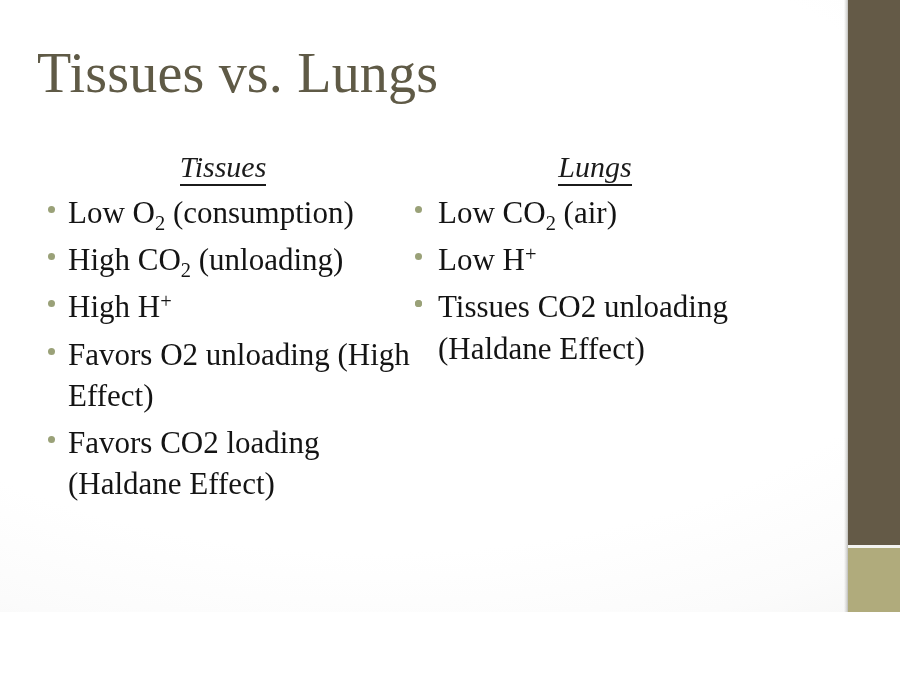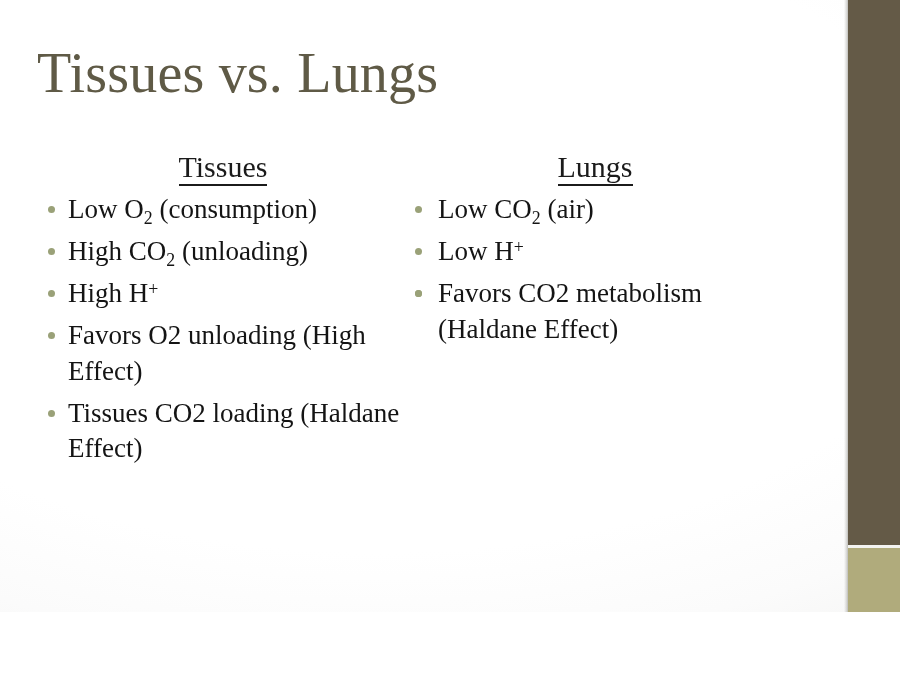--- a/index.html
+++ b/index.html
@@ -81,38 +81,39 @@
   }
   #col-left  { left: 34px;  width: 392px; }
   #col-right { left: 406px; width: 400px; }
 
   .col-heading {
     text-align: center;
     font-size: 30px;
     line-height: 1.0;
     color: #1b1b1b;
     margin: 0 0 10px 0;
+    font-style: italic;
   }
   .col-heading .ul {
     border-bottom: 2px solid #1b1b1b;
     padding-bottom: 1px;
   }
   #col-left .col-heading  { padding-right: 14px; }
   #col-right .col-heading { padding-right: 22px; }
 
   ul.bullets {
     list-style: none;
     margin: 0;
     padding: 0;
   }
   ul.bullets li {
     position: relative;
     padding-left: 34px;
     margin: 0 0 6px 0;
-    font-size: 27px;
+    font-size: 31px;
     line-height: 1.33;
     color: #141414;
   }
   ul.bullets li .dot {
     position: absolute;
     left: 14px;
     top: 14px;
     width: 7px;
     height: 7px;
     border-radius: 50%;
@@ -133,31 +134,31 @@
 
   <div id="columns">
 
     <div class="column" id="col-left">
       <div class="col-heading"><span class="ul">Tissues</span></div>
       <ul class="bullets">
         <li><span class="dot"></span><span>Low O</span><sub>2</sub><span> (consumption)</span></li>
         <li><span class="dot"></span><span>High CO</span><sub>2</sub><span> (unloading)</span></li>
         <li><span class="dot"></span><span>High H</span><sup>+</sup><span></span></li>
         <li><span class="dot"></span><span>Favors O2 unloading (High Effect)</span></li>
-        <li><span class="dot"></span><span>Tissues CO2 loading (Haldane Effect)</span></li>
+        <li><span class="dot"></span><span>Favors CO2 loading (Haldane Effect)</span></li>
       </ul>
     </div>
 
     <div class="column" id="col-right">
       <div class="col-heading"><span class="ul">Lungs</span></div>
       <ul class="bullets">
         <li><span class="dot"></span><span>Low CO</span><sub>2</sub><span> (air)</span></li>
         <li><span class="dot"></span><span>Low H</span><sup>+</sup><span></span></li>
         <li><span class="dot"></span></li>
-        <li><span class="dot"></span><span>Favors CO2 metabolism (Haldane Effect)</span></li>
+        <li><span class="dot"></span><span>Tissues CO2 unloading (Haldane Effect)</span></li>
       </ul>
     </div>
 
   </div>
 
   <div id="sidebar">
     <div id="sidebar-gutter"></div>
     <div class="side-band" id="band-top"></div>
     <div class="band-seam" id="seam-1"></div>
     <div class="side-band" id="band-mid"></div>

